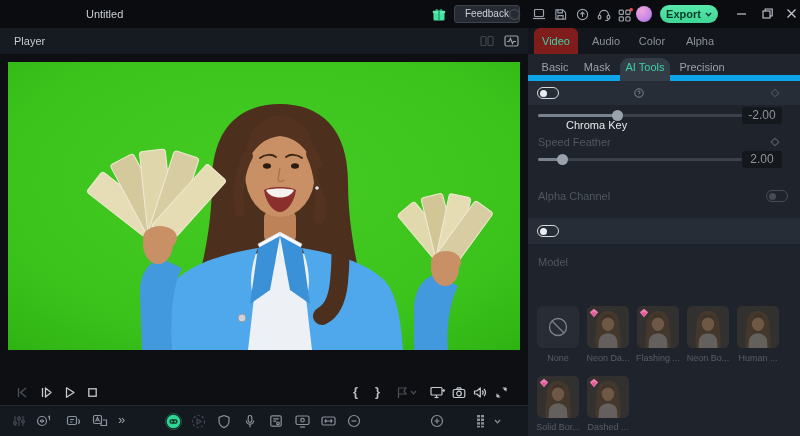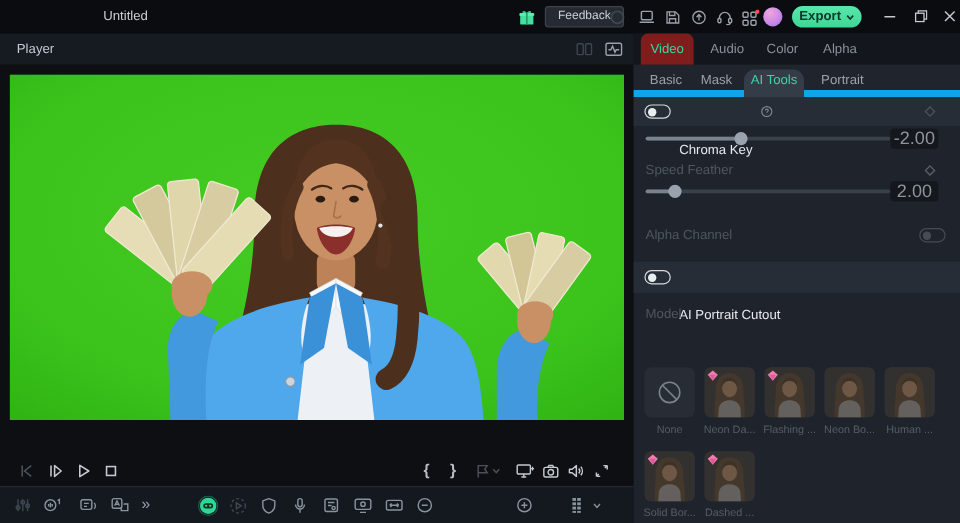--- a/index.html
+++ b/index.html
@@ -62,21 +62,21 @@
   .tgl::after { content:""; position:absolute; left:2px; top:1.5px; width:7px; height:7px; border-radius:50%; background:#e9edf0; }
   .tgl.dim { border-color:#454c56; }
   .tgl.dim::after { background:#454c56; }
   .sec-label { font-size:11px; font-weight:normal; color:#e6e9ed;margin-top:32px; }
   .dim-label { font-size:11px; color:#4f565f; }
   .kf { color:#4a515b; }
   .slider-track { height:3px; background:#3a4149; border-radius:2px; }
   .slider-fill { height:3px; background:#79828d; border-radius:2px; }
   .slider-handle { width:11px; height:11px; border-radius:50%; background:#9aa3ad; }
   .val-box { width:40px; height:17px; background:#14171c; border-radius:3px;
-    font-size:15px; color:#8d949c; text-align:center; line-height:17px; }
+    font-size:12px; color:#8d949c; text-align:center; line-height:17px; }
   .dropdown { left:9px; top:244px; width:244px; height:22px; background:#14181d;
     border:1px solid #2b313b; border-radius:4px; font-size:11px; color:#6b727b; line-height:20px; padding-left:9px; }
   .dropdown svg { position:absolute; right:8px; top:8px; }
   .ptile { width:42px; height:42px; border-radius:6px; overflow:hidden; background:#282d35; }
   .ptile .pimg { width:42px; height:42px; }
   .badge { position:absolute; left:2px; top:2px; width:10px; height:10px; }
   .plabel { width:50px; font-size:9px; color:#565d66; text-align:center; white-space:nowrap; overflow:hidden; }
   .none-glyph { position:absolute; left:10px; top:10px; color:#7a828c; }
 </style>
 </head>
@@ -480,21 +480,21 @@
       <div class="abs tab active" style="left:6px; width:44px">Video</div>
       <div class="abs tab" style="left:56px; width:44px">Audio</div>
       <div class="abs tab" style="left:102px; width:44px">Color</div>
       <div class="abs tab" style="left:148px; width:48px">Alpha</div>
     </div>
 
     <div class="abs subtabs">
       <div class="abs subtab" style="left:8px; width:38px">Basic</div>
       <div class="abs subtab" style="left:50px; width:38px">Mask</div>
       <div class="abs subtab pill" style="left:92px; width:50px">AI Tools</div>
-      <div class="abs subtab" style="left:146px; width:56px">Portrait</div>
+      <div class="abs subtab" style="left:146px; width:56px">Precision</div>
     </div>
 
     <div class="abs secrow" style="top:53px">
       <div class="abs tgl" style="left:9px; top:6px"></div>
       <div class="abs sec-label" style="left:38px; top:0; line-height:24px">Chroma Key</div>
       <div class="abs" style="left:106px; top:7px; color:#7d848d">
         <svg width="10" height="10" viewBox="0 0 10 10" fill="none" stroke="currentColor" stroke-width="1">
           <circle cx="5" cy="5" r="4.2"></circle>
             <path d="M3.8 4 C3.8 2.6 6.2 2.6 6.2 4 C6.2 5 5 5 5 6 M5 7.4 v0.2"></path>
         </svg>
@@ -516,21 +516,20 @@
     <div class="abs slider-track" style="left:10px; top:130px; width:204px"></div>
     <div class="abs slider-fill" style="left:10px; top:130px; width:25px"></div>
     <div class="abs slider-handle" style="left:29px; top:126px"></div>
     <div class="abs val-box" style="left:214px; top:123px">2.00</div>
 
     <div class="abs dim-label" style="left:10px; top:158px; line-height:20px">Alpha Channel</div>
     <div class="abs tgl dim" style="left:238px; top:162px"></div>
 
     <div class="abs secrow" style="top:190px; height:26px">
       <div class="abs tgl" style="left:9px; top:7px"></div>
-      <div class="abs sec-label" style="left:38px; top:0; line-height:26px">AI Portrait Cutout</div>
     </div>
 
     <div class="abs dim-label" style="left:10px; top:226px; line-height:16px">Model</div>
 
     <div class="abs ptile" style="left:9px; top:278px">
       <svg class="none-glyph" width="22" height="22" viewBox="0 0 22 22" fill="none" stroke="currentColor" stroke-width="1.3">
         <circle cx="11" cy="11" r="8.5"></circle>
           <path d="M5 5 L17 17"></path>
       </svg>
     </div>

